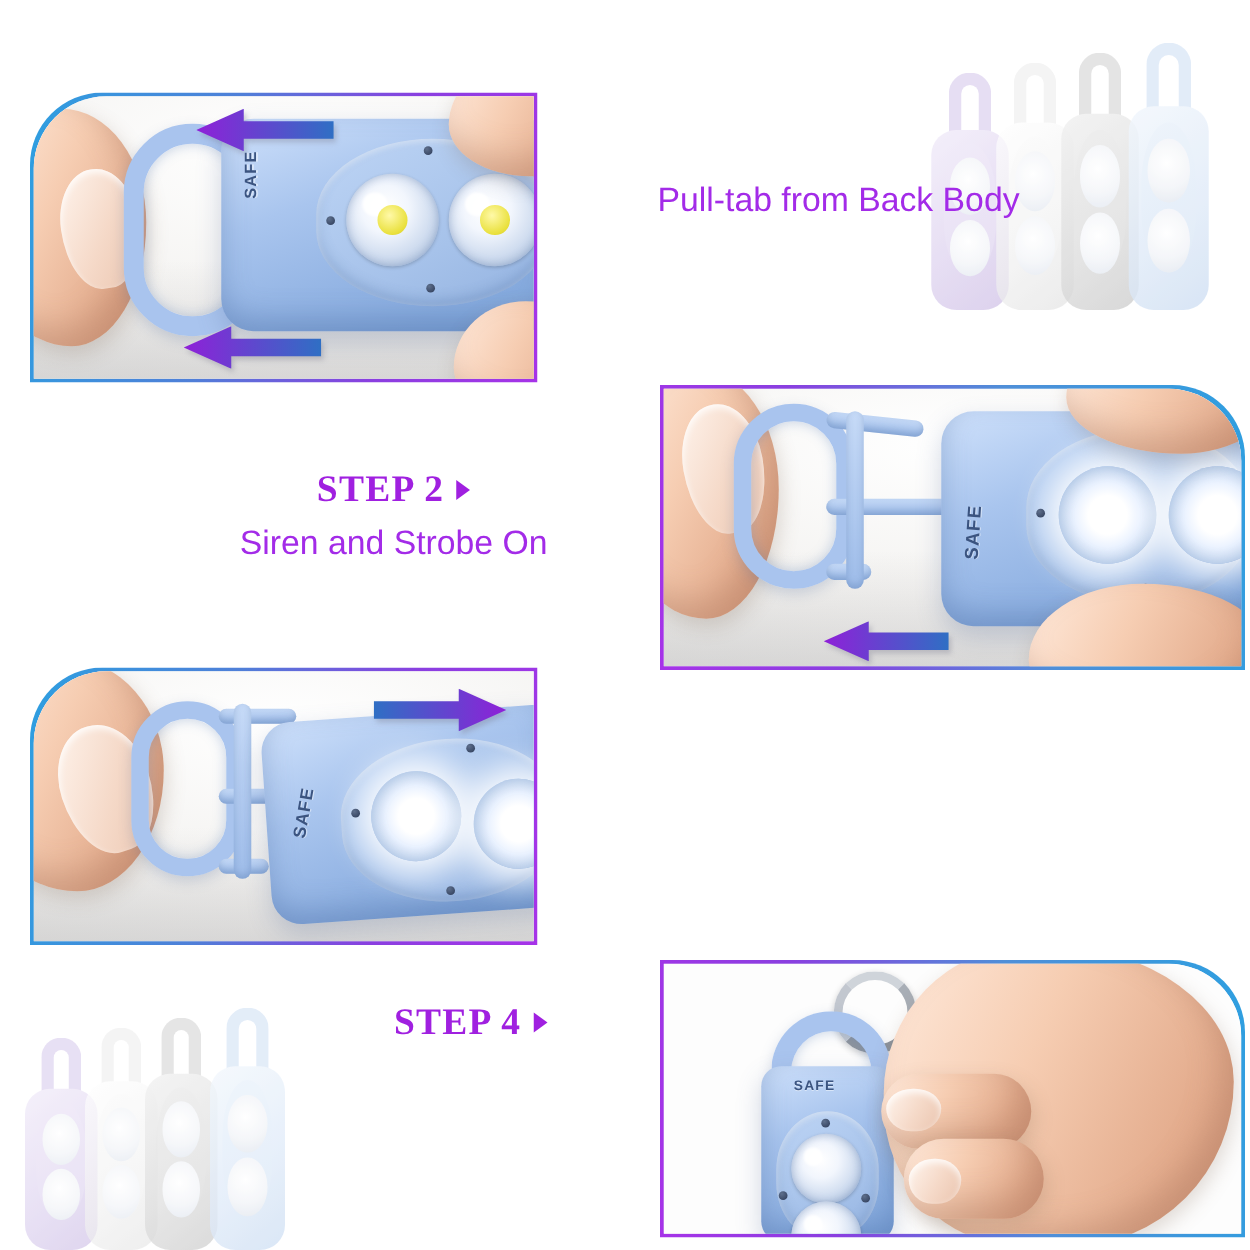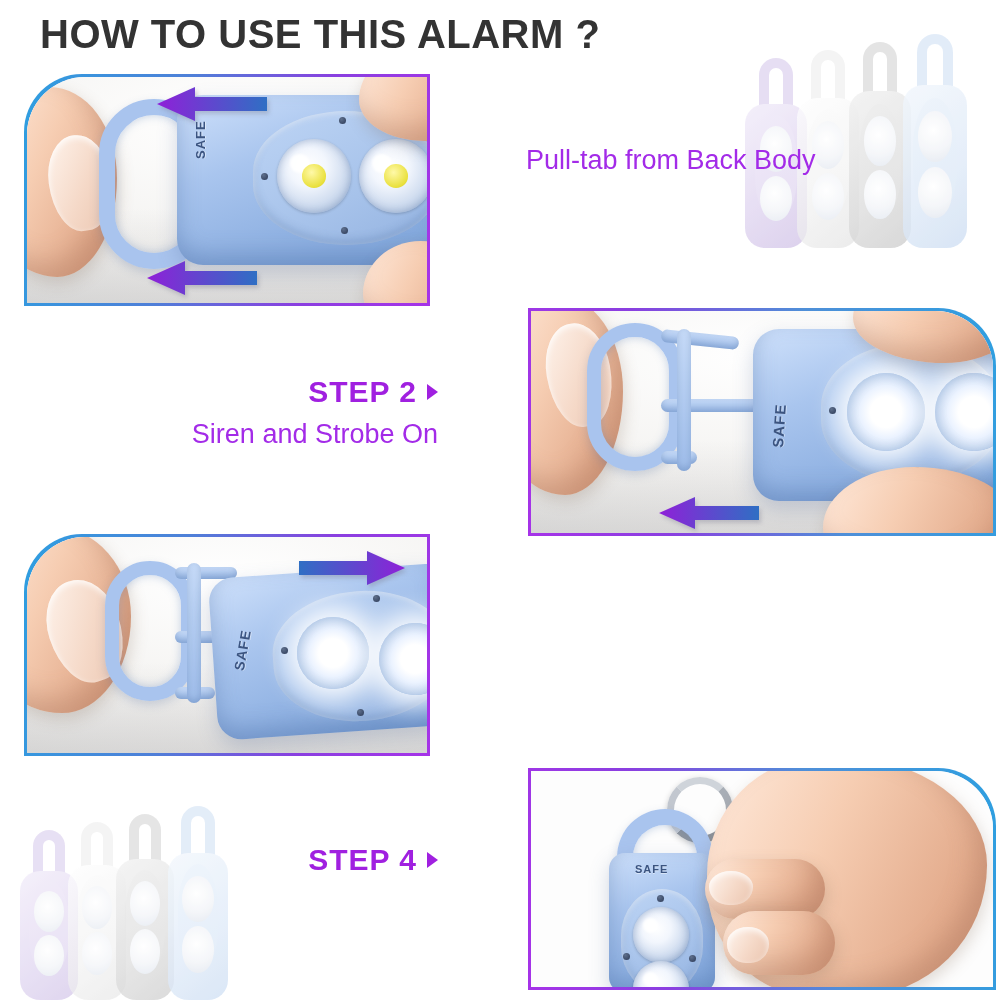--- a/index.html
+++ b/index.html
@@ -131,35 +131,34 @@
   .prod .d1 { top:36%; }
   .prod .d2 { top:62%; }
 
   
   .step { position:absolute; }
   .step .head {
     display:flex; align-items:center; gap:10px;
     font-size:30px; font-weight:bold; letter-spacing:1px;
     color:#A020E0; white-space:nowrap;
   }
-  .step.right .head { justify-content:flex-end; }
+  .step.right .head { justify-content:center;font-family:Liberation Serif, serif; }
   .step .desc {
     margin-top:10px; font-size:27px; color:#A32BE8; white-space:nowrap;
   }
   .step.right .desc { }
   .tri { width:0; height:0; }
   .tri.left  { border-top:8px solid transparent; border-bottom:8px solid transparent; border-right:11px solid #A020E0; }
   .tri.right { border-top:8px solid transparent; border-bottom:8px solid transparent; border-left:11px solid #A020E0; }
 </style>
 </head>
 <body>
 
 <div id="stage">
 
-  <div class="title">HOW TO USE THIS ALARM ?</div>
 
   <div class="prodgroup" style="left:745px; top:18px; width:250px; height:230px;">
     <div class="prod" style="left:0px; width:62px; height:190px; opacity:.72;">
       <div class="shank" style="border-color:#ddd2ef;"></div>
       <div class="case" style="background:linear-gradient(140deg,#f0eaf9,#ddd1ef 60%,#cfc0e6);"></div>
       <div class="oval" style="background:linear-gradient(150deg,#ece4f7,#ddd2ef);"></div>
       <div class="d d1"></div>
       <div class="d d2"></div>
     </div>
     <div class="prod" style="left:52px; width:62px; height:198px; opacity:.72;">
@@ -352,21 +351,21 @@
     </div>
     <div class="prod" style="left:148px; width:60px; height:194px; opacity:.78;">
       <div class="shank" style="border-color:#dce8f7;"></div>
       <div class="case" style="background:linear-gradient(140deg,#f3f8fd,#e0ebf9 60%,#d0e0f4);"></div>
       <div class="oval" style="background:linear-gradient(150deg,#ebf3fc,#dbe8f7);"></div>
       <div class="d d1"></div>
       <div class="d d2"></div>
     </div>
   </div>
 
-  <div class="step right" style="right:562px; top:843px;">
+  <div class="step right" style="right:562px; top:801px;">
     <div class="head">
       <span>STEP 4</span>
       <span class="tri right"></span>
     </div>
   </div>
 
   <div class="panel tr" style="left:528px; top:768px; width:468px; height:222px;">
     <div class="frame">
       <div class="inner">
         <div class="scene" style="background:#fdfdfd;"></div>

